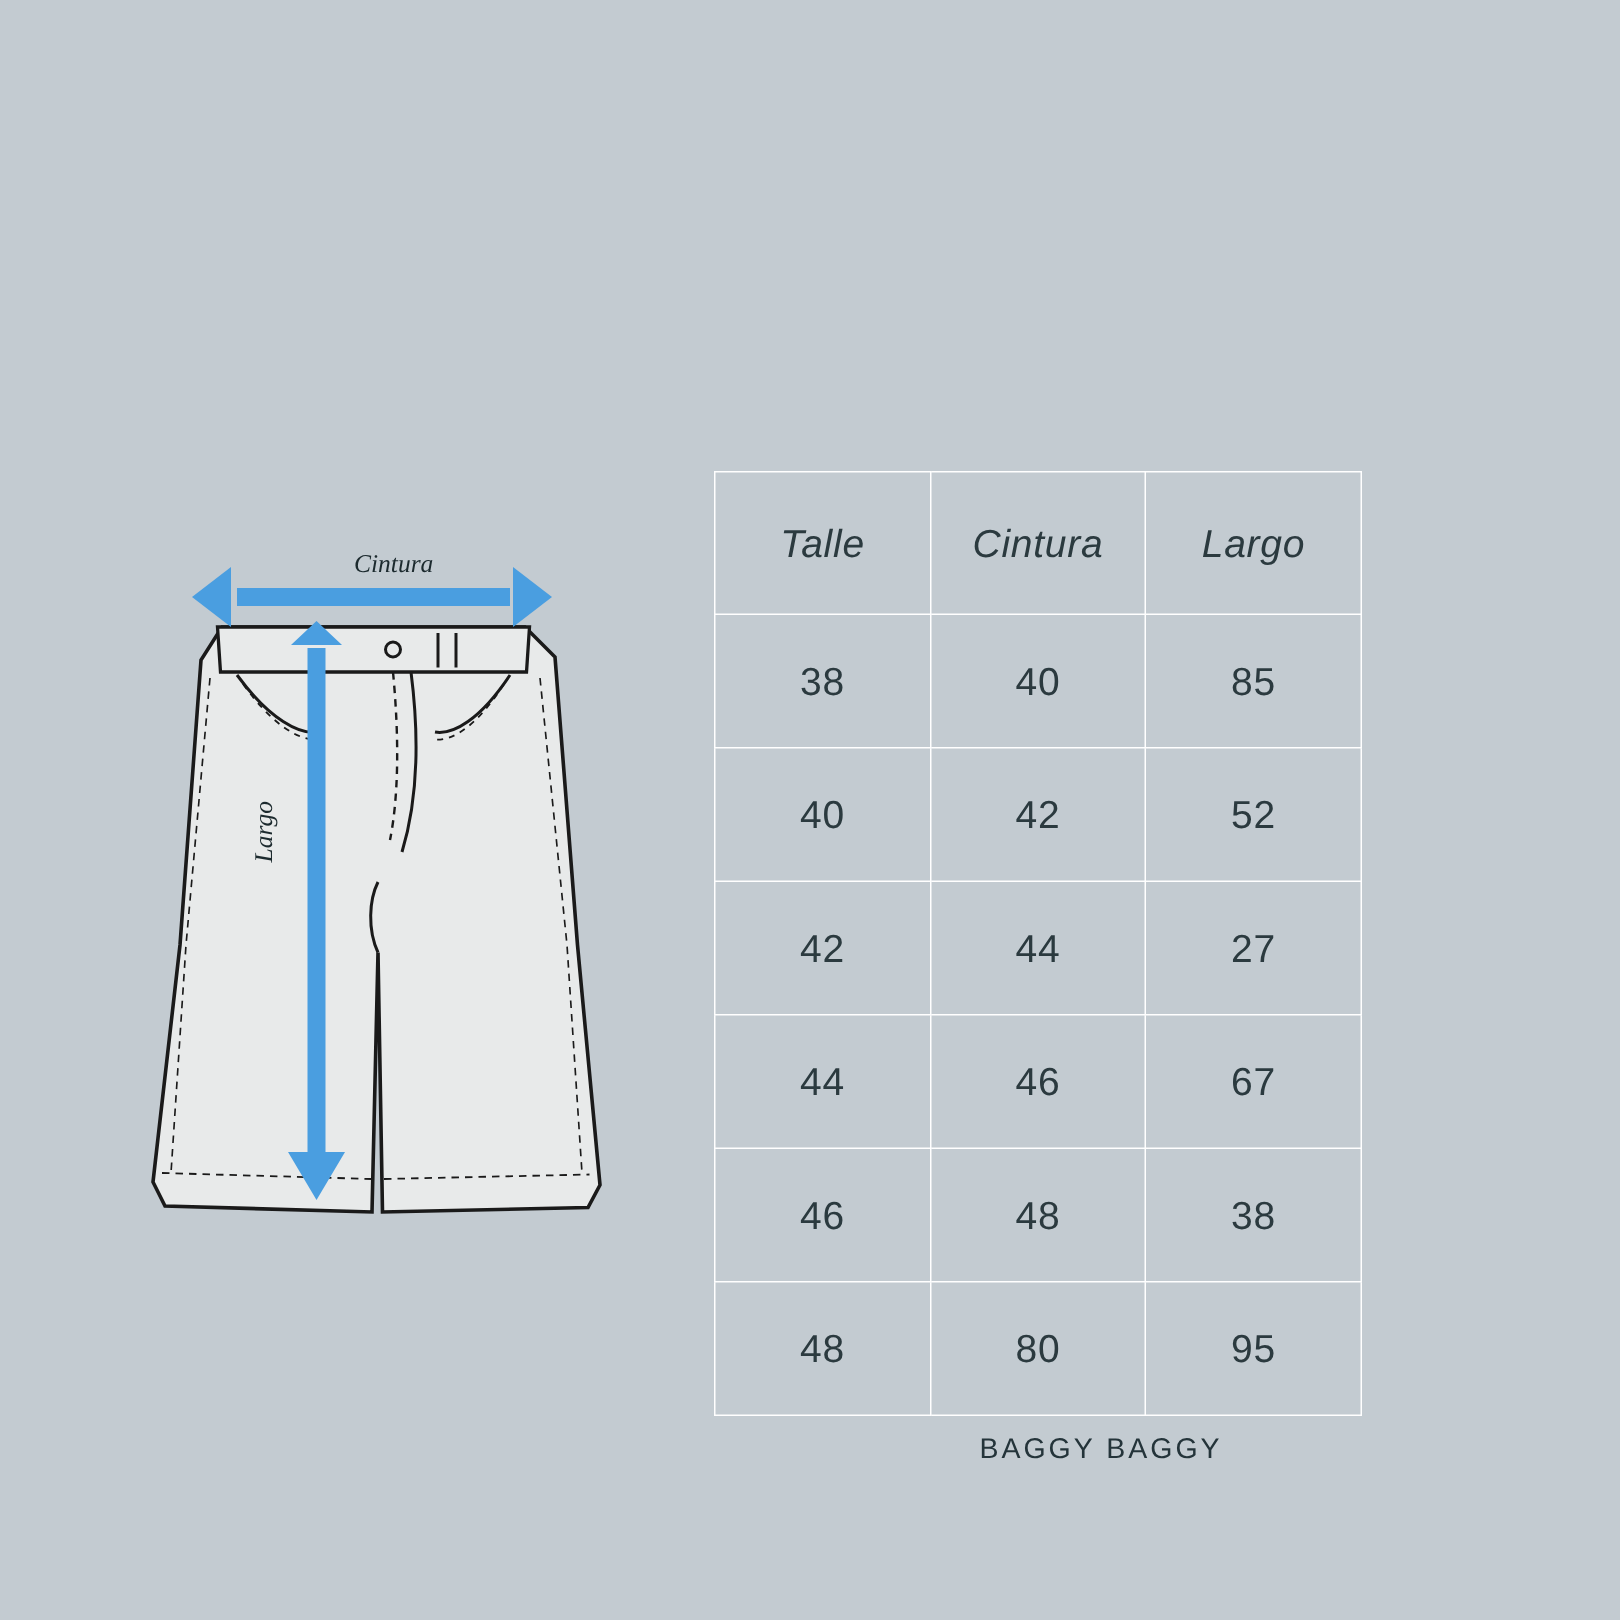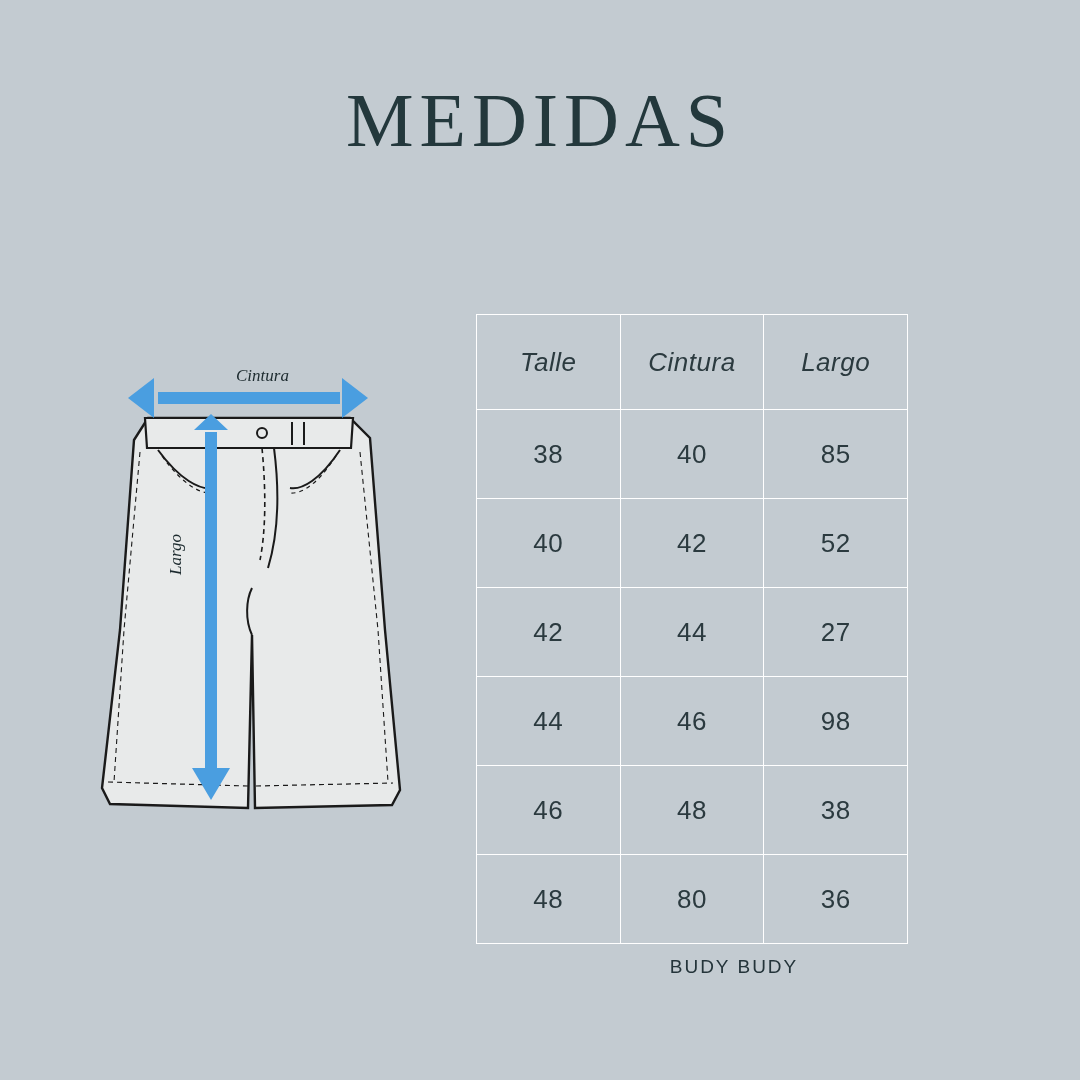--- a/index.html
+++ b/index.html
@@ -117,21 +117,20 @@
     letter-spacing: 2px;
     color: #24343a;
     font-family: "Liberation Sans", sans-serif;
   }
 </style>
 </head>
 <body>
 
 <div class="page">
 
-  <div class="title">MEDIDAS</div>
 
   <div class="illustration">
     <svg width="430" height="540" viewBox="0 0 430 540">
 
       <g stroke="#1a1a1a" stroke-width="2.4" fill="#e8eaea">
         <path d="M108 88 L310 88 L330 108 L345 300 L360 460 L352 475 L215 478 L212 305 L208 478 L70 474 L62 458 L80 300 L94 110 Z"></path>
       </g>
 
       <g stroke="#1a1a1a" stroke-width="2.2" fill="#e8eaea">
         <path d="M105 88 L313 88 L311 118 L107 118 Z"></path>
@@ -193,31 +192,31 @@
           <td>52</td>
         </tr>
         <tr>
           <td>42</td>
           <td>44</td>
           <td>27</td>
         </tr>
         <tr>
           <td>44</td>
           <td>46</td>
-          <td>98</td>
+          <td>67</td>
         </tr>
         <tr>
           <td>46</td>
           <td>48</td>
           <td>38</td>
         </tr>
         <tr>
           <td>48</td>
           <td>80</td>
-          <td>36</td>
+          <td>95</td>
         </tr>
       </tbody>
     </table>
   </div>
 
-  <div class="brand">BUDY  BUDY</div>
+  <div class="brand">BAGGY  BAGGY</div>
 
 </div>
 
 </body></html>

